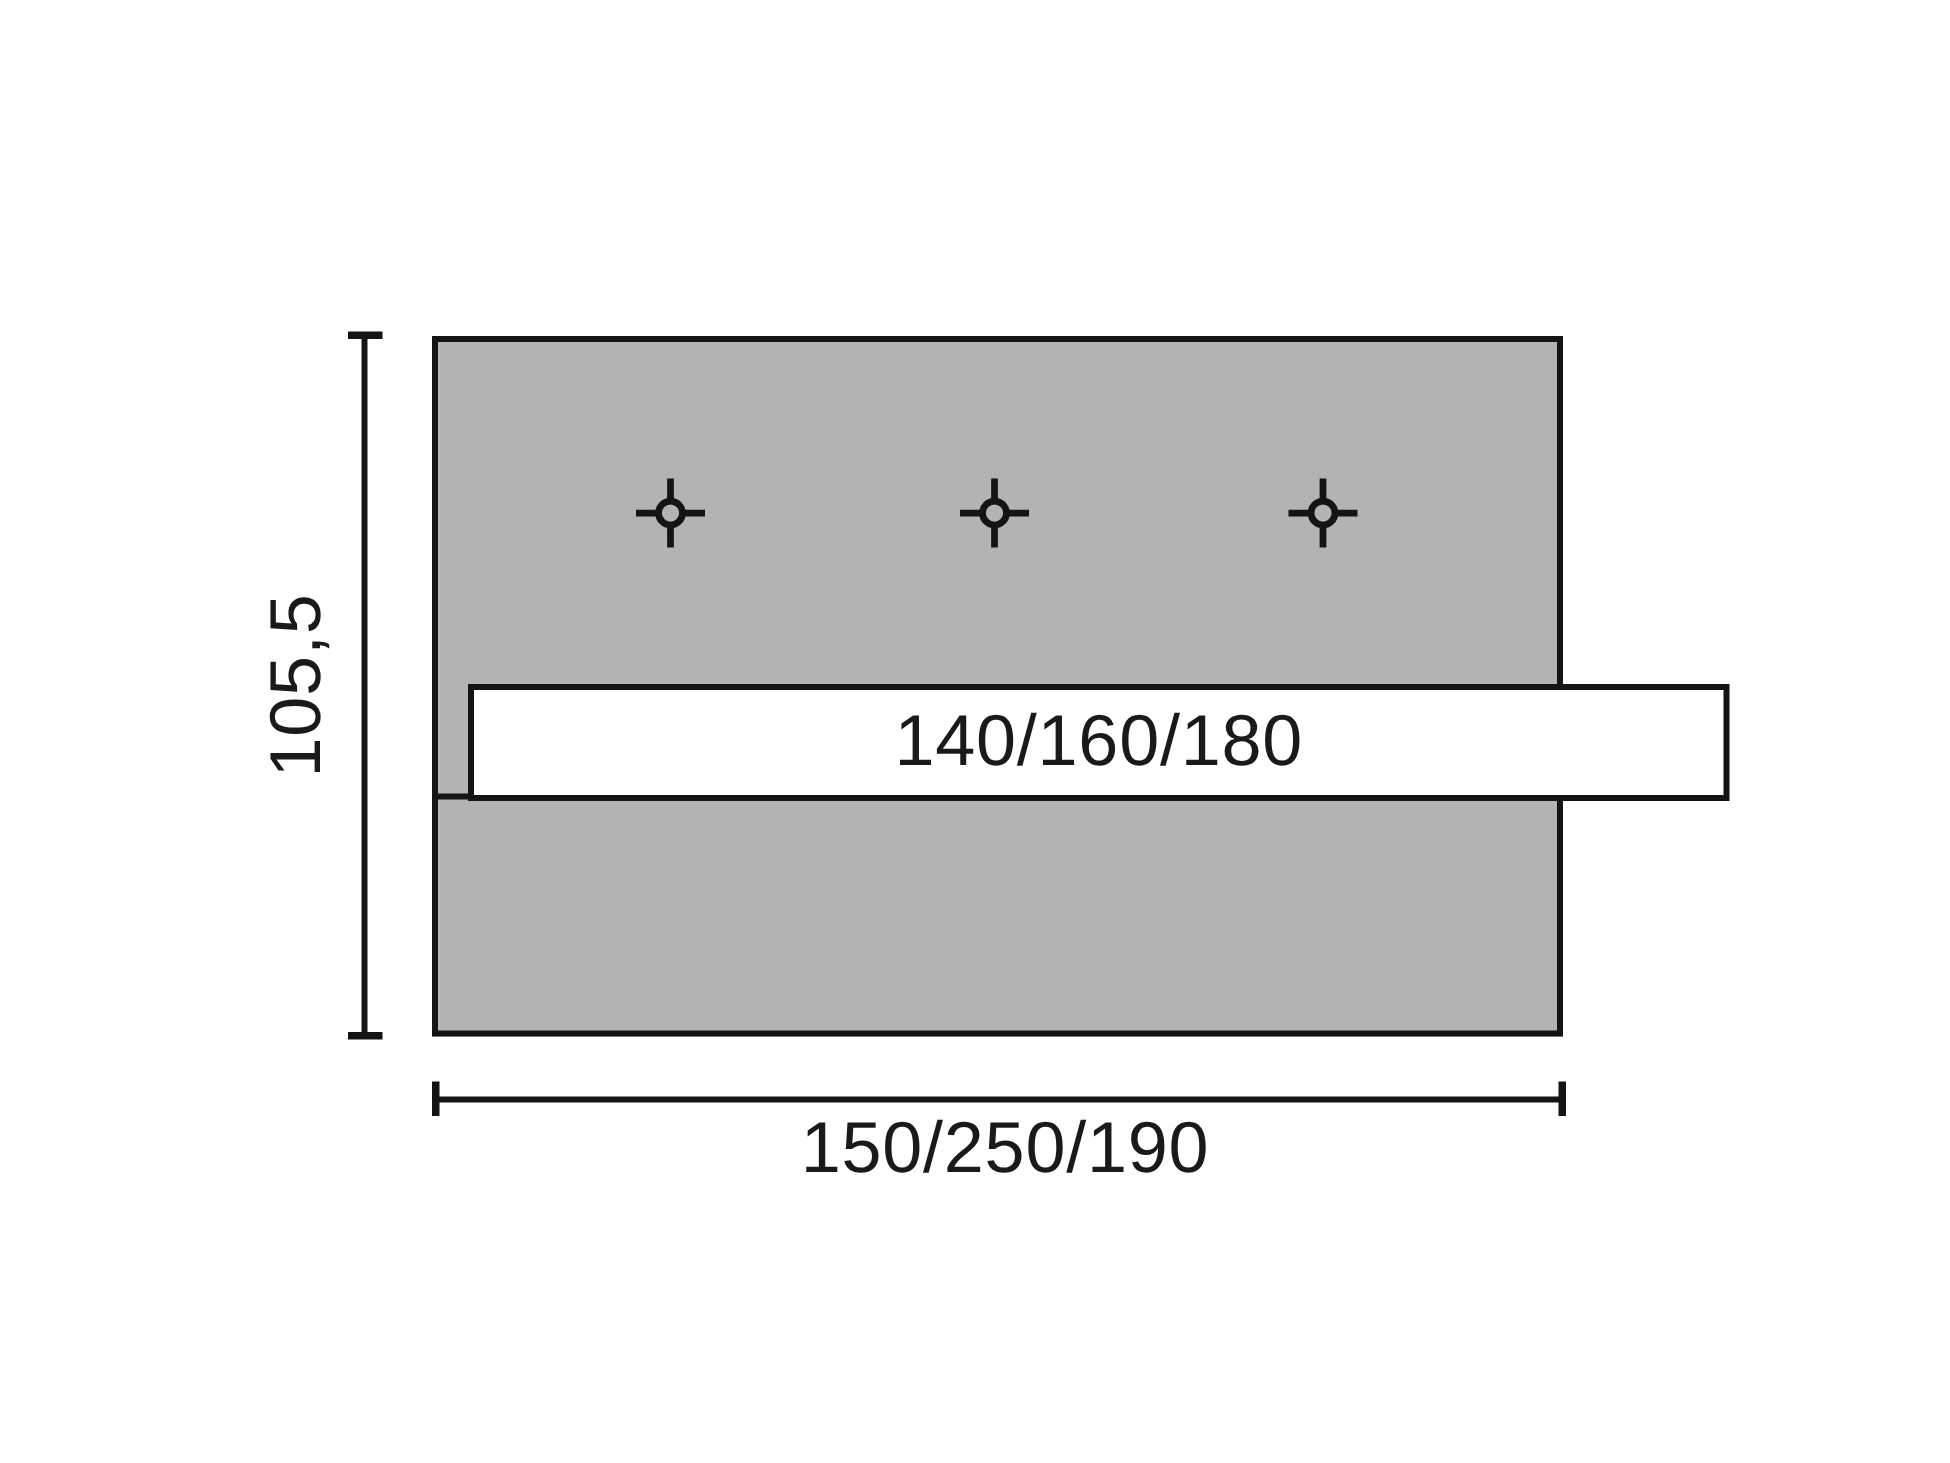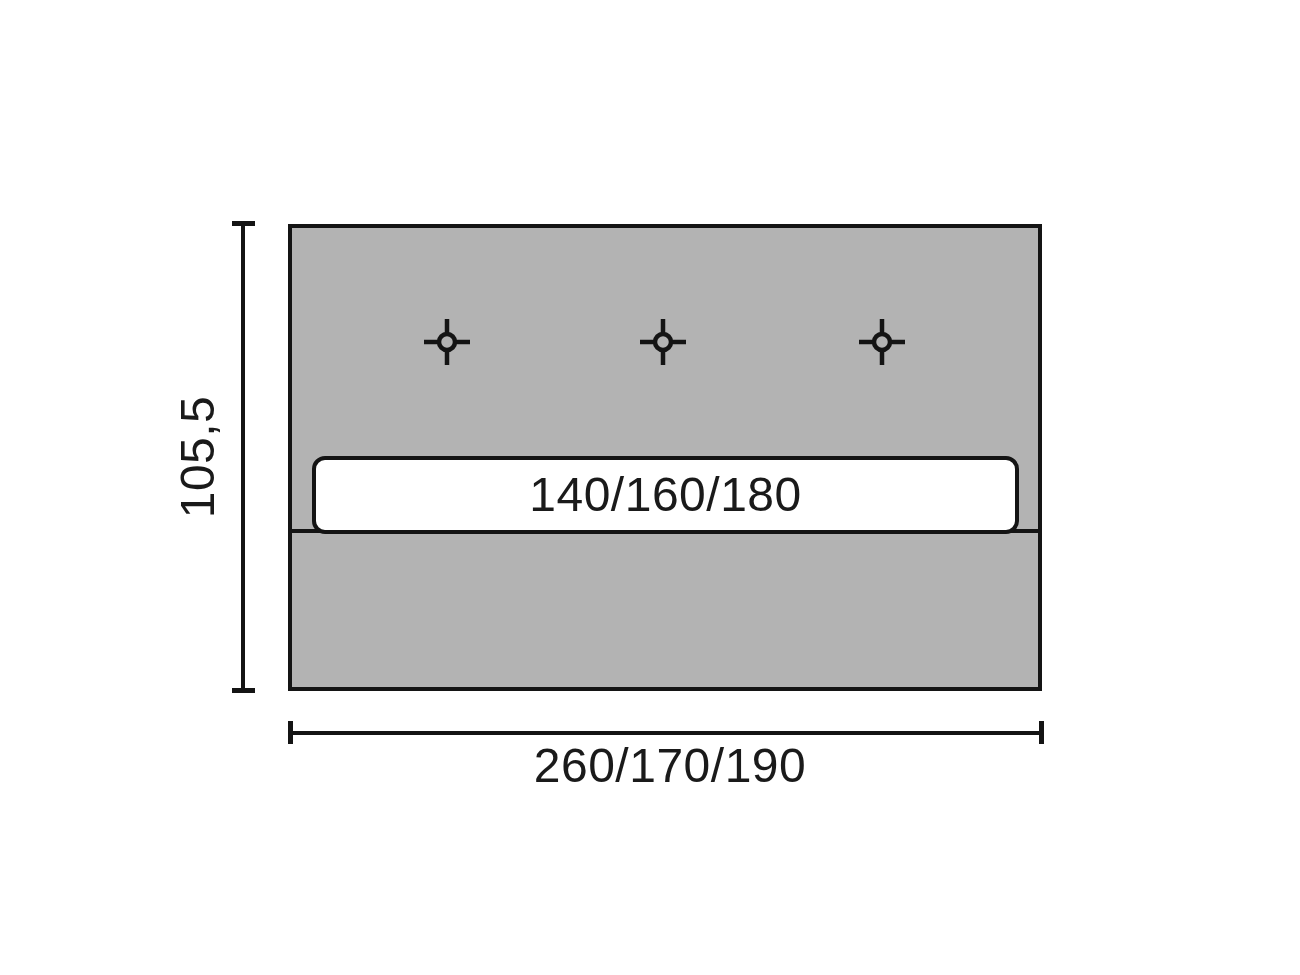--- a/index.html
+++ b/index.html
@@ -46,25 +46,25 @@
   .shelf-line{
     position:absolute;
     left:290px; top:529px;
     width:750px; height:4px;
     background:var(--outline);
   }
   
   .size-bar{
     position:absolute;
     left:312px; top:456px;
-    width:707px; height:78px;
+    width:841px; height:78px;
     box-sizing:border-box;
     background:var(--bar-fill);
     border:4px solid var(--outline);
-    border-radius:13px;
+    border-radius:0;
     display:flex;
     align-items:center;
     justify-content:center;
   }
   .dim-text{
     font-size:48px;
     line-height:1;
     letter-spacing:0.5px;
     color:var(--label-ink);
     white-space:nowrap;
@@ -144,15 +144,15 @@
 
   <div class="shelf-line"></div>
 
   <div class="size-bar">
     <span class="dim-text">140/160/180</span>
   </div>
 
   <div class="hdim-line"></div>
   <div class="hdim-tick left"></div>
   <div class="hdim-tick right"></div>
-  <div class="hdim-label dim-text">260/170/190</div>
+  <div class="hdim-label dim-text">150/250/190</div>
 
 </div>
 
 </body></html>

